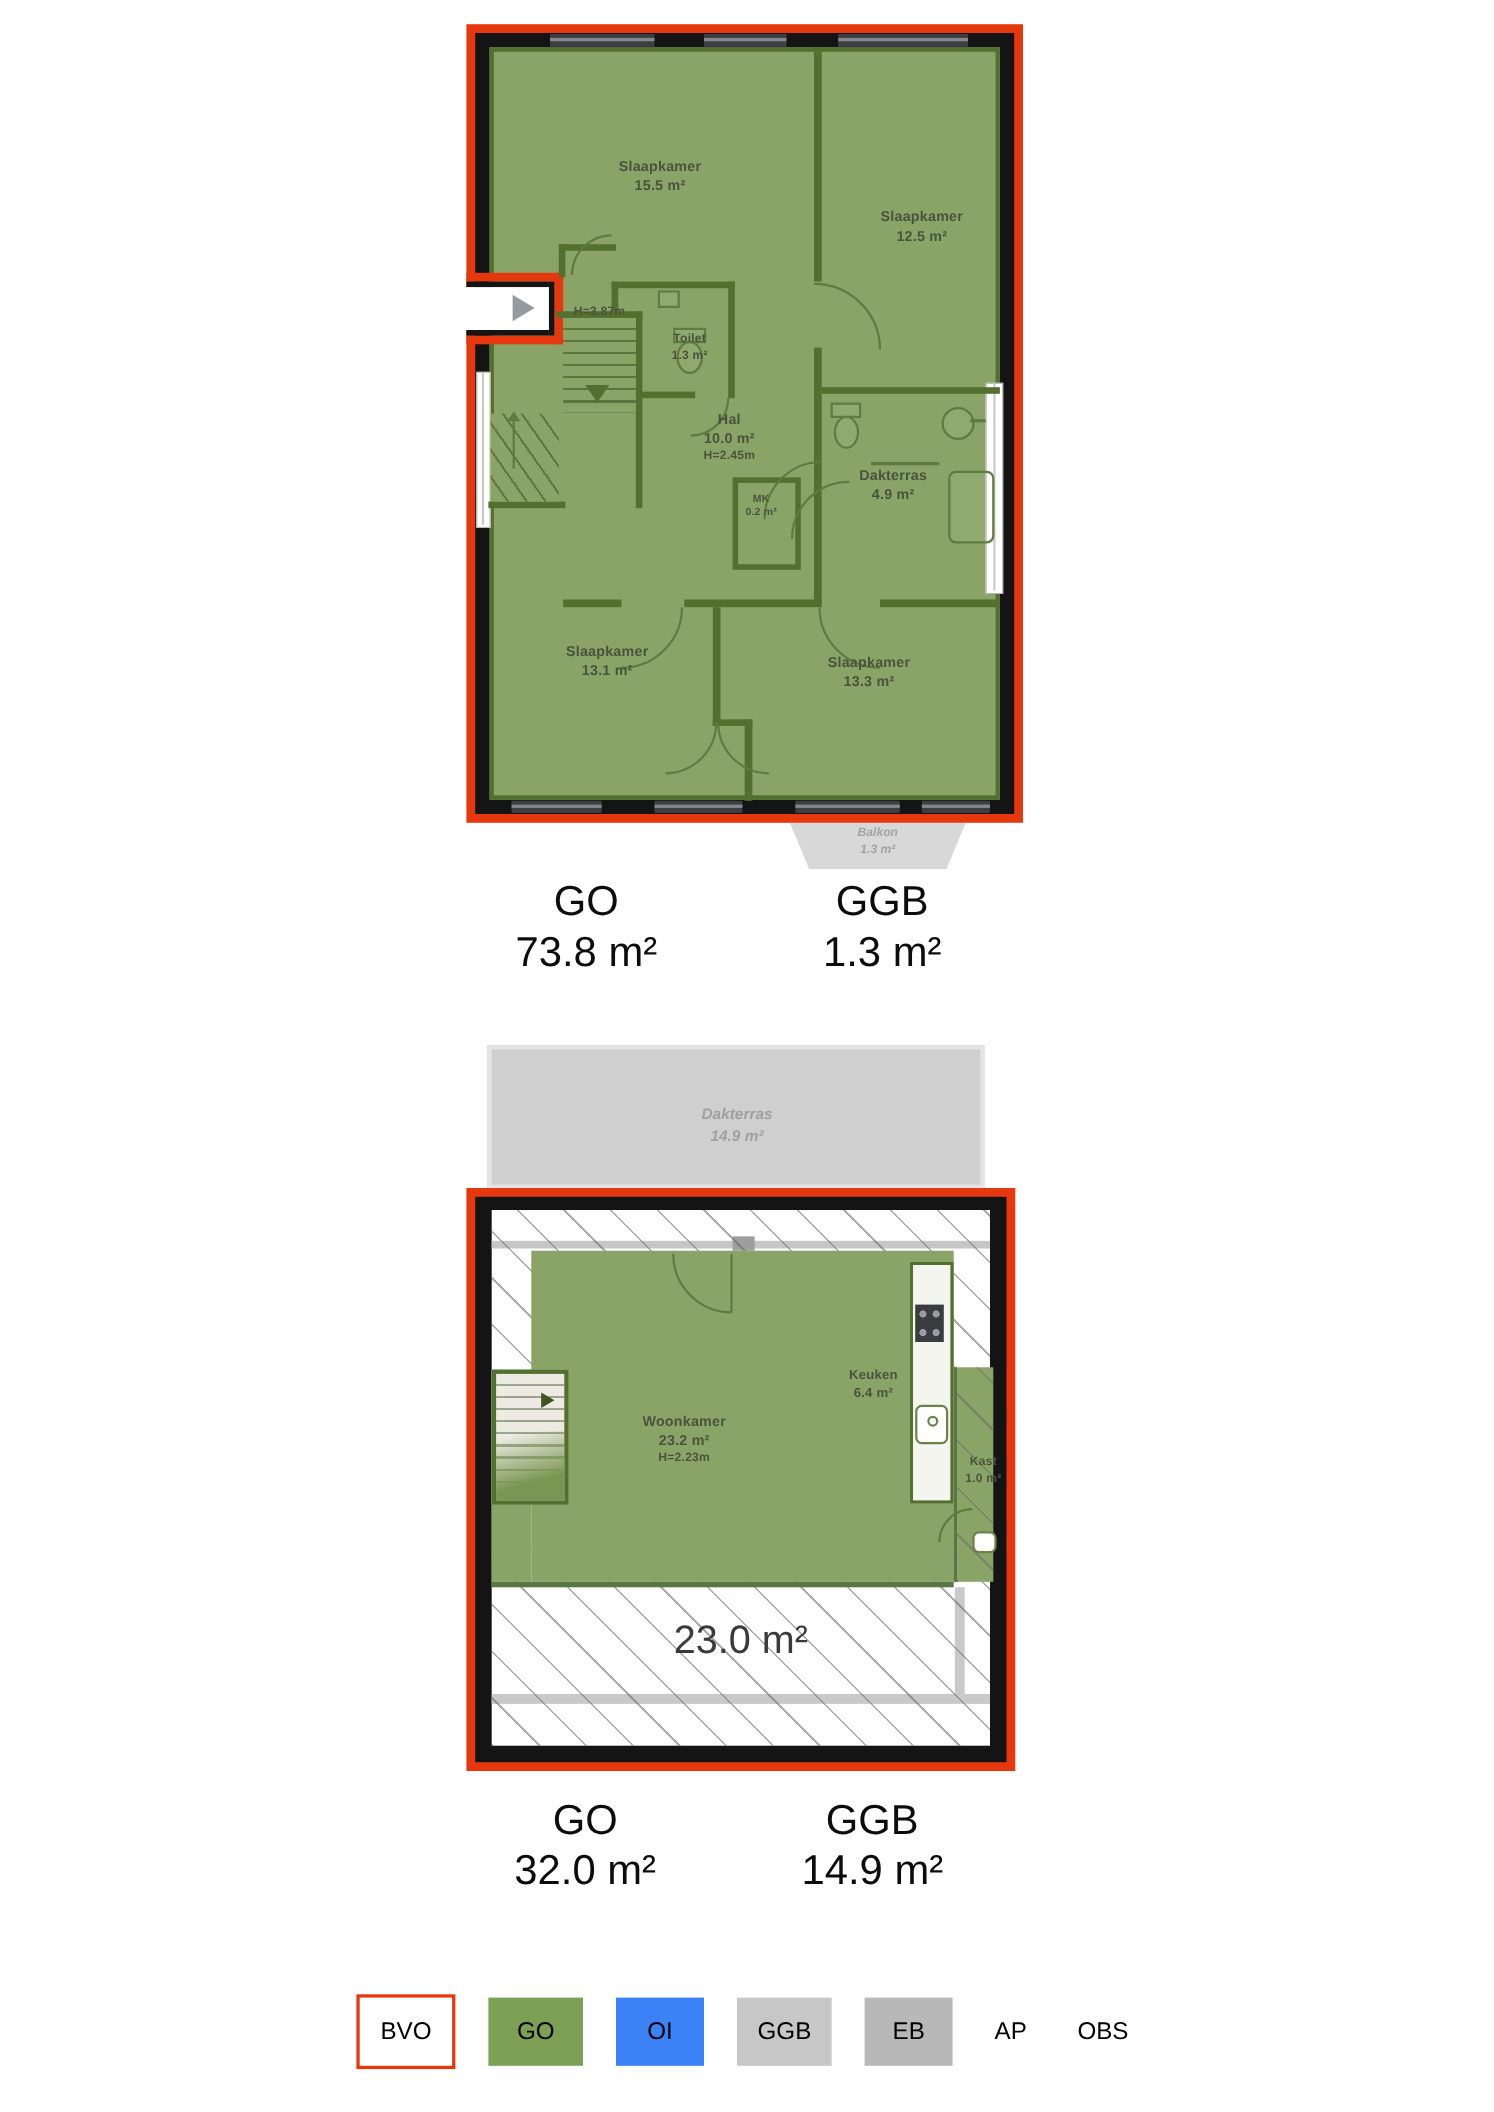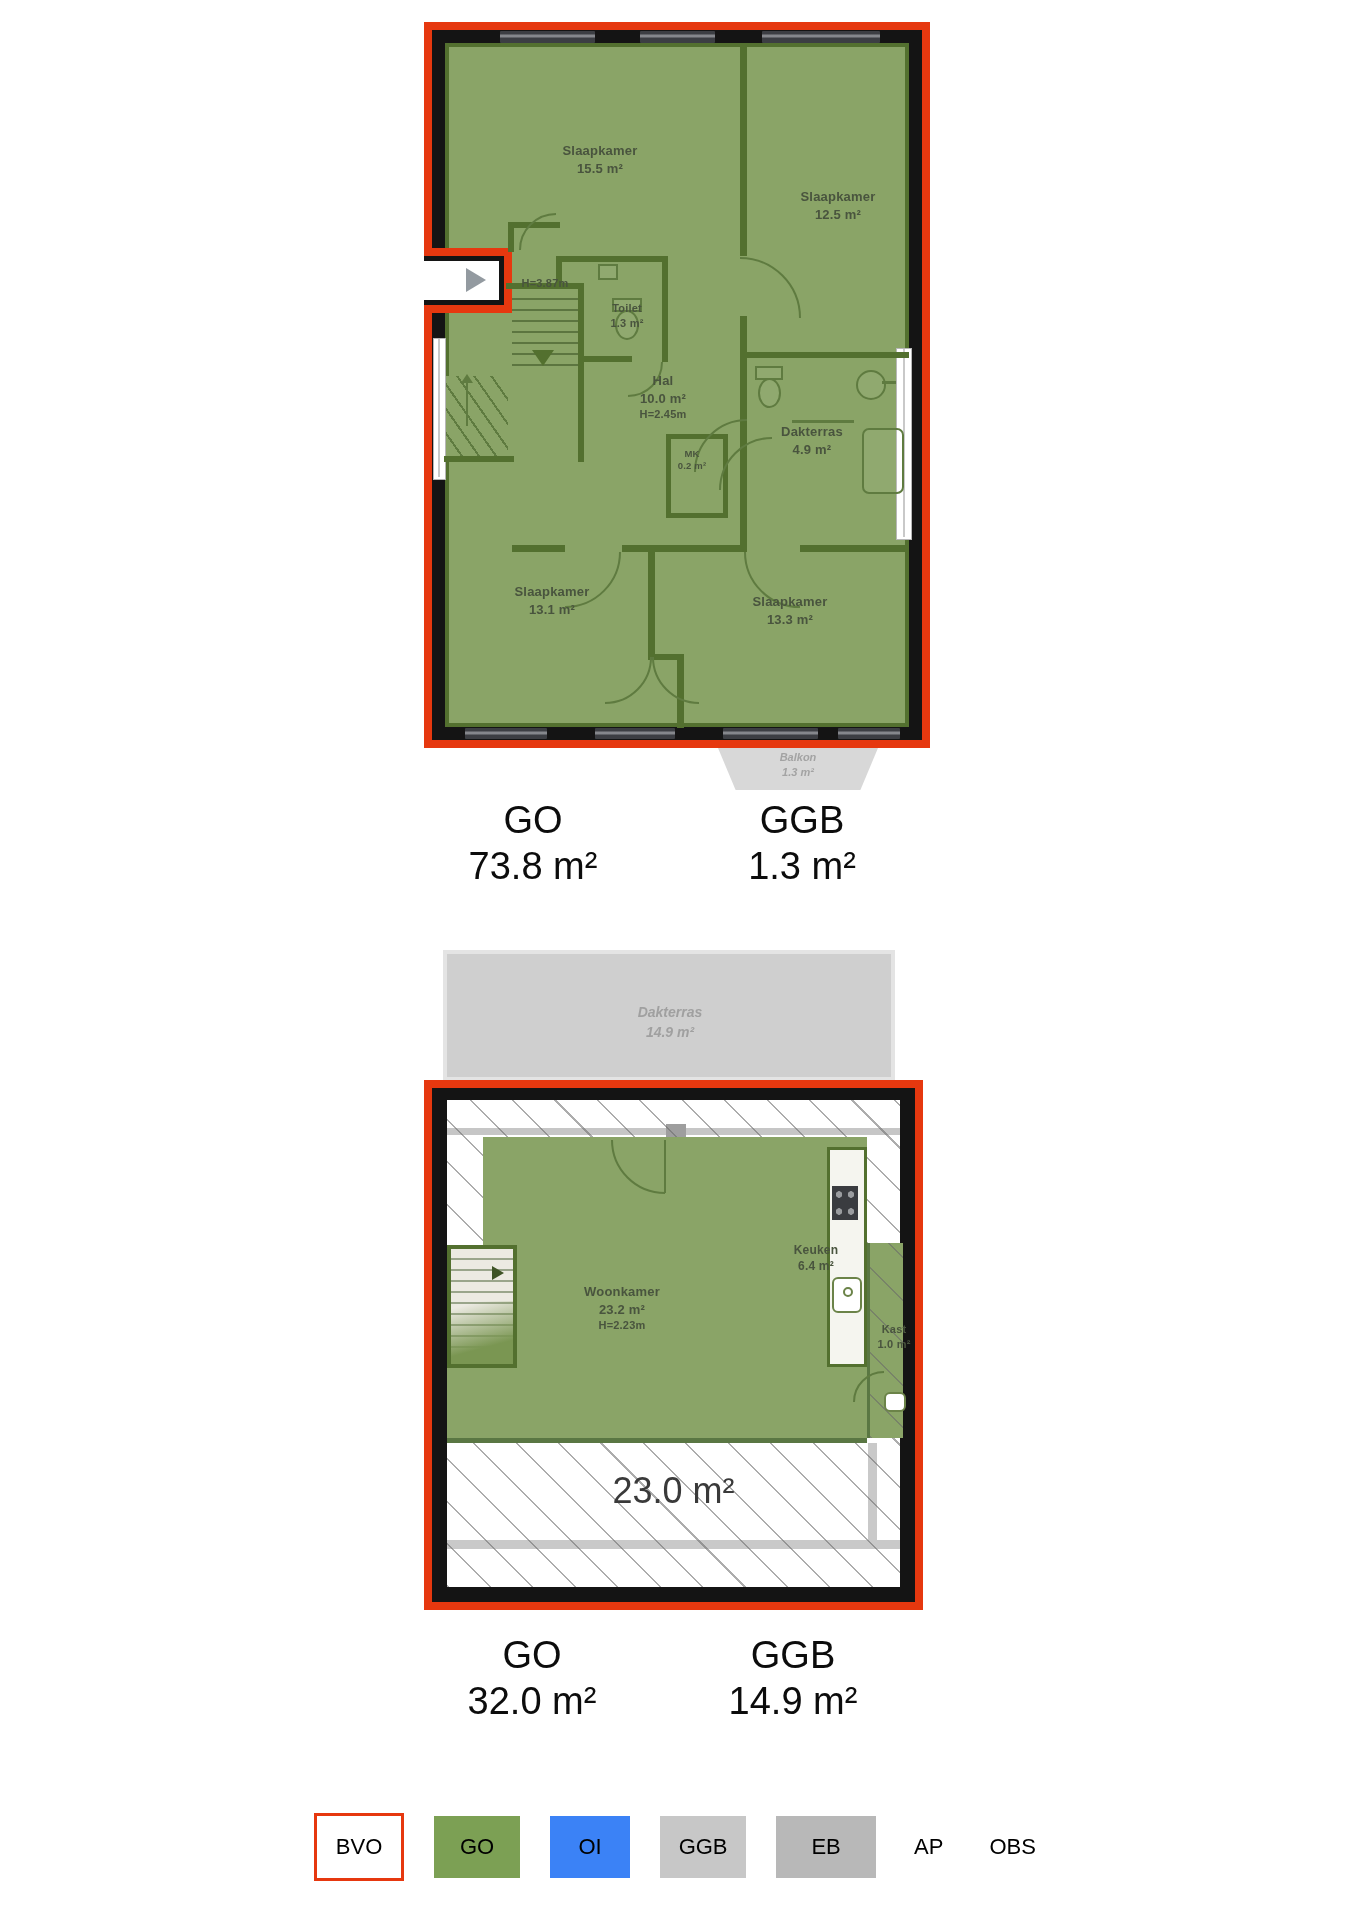--- a/index.html
+++ b/index.html
@@ -40,21 +40,21 @@
   .sink2{background:#fff;border:2px solid #6b8348;border-radius:6px;}
   .lowh{color:#3a3a3a;font-size:36px;text-align:center;line-height:1.3;font-weight:400;}
   
   .total{width:200px;text-align:center;color:#0c0c0c;font-size:38px;line-height:1.22;font-weight:400;}
   .legend{left:0;top:1812px;width:1358px;height:70px;display:flex;justify-content:center;align-items:center;gap:30px;}
   .lg-box{height:62px;display:flex;align-items:center;justify-content:center;font-size:22px;color:#000;}
   .lg-bvo{width:84px;background:#fff;border:3px solid #e6380f;}
   .lg-go{width:86px;background:#7ca054;}
   .lg-oi{width:80px;background:#3b82f6;}
   .lg-ggb{width:86px;background:#c7c7c7;}
-  .lg-eb{width:100px;background:#b8b8b8;text-align:right;}
+  .lg-eb{width:80px;background:#b8b8b8;text-align:right;}
   .lg-plain{width:auto;padding:0 8px;background:transparent;}
   .balkon{background:#d8d8d8;clip-path:polygon(0 0,100% 0,89% 100%,11% 100%);}
   .dakterras{background:#cfcfcf;border:4px solid #e4e4e4;}
   svg{position:absolute;overflow:visible;}
 </style>
 </head>
 <body>
 
 <div class="page">
 
@@ -236,21 +236,21 @@
         <path d="M 241 62 L 241 115"></path>
         <path d="M 460 294 A 30 30 0 0 0 430 324"></path>
       </g>
     </svg>
 
     <div class="a rlabel f13" style="left:532px;top:1283px;width:180px;">
       <div>Woonkamer</div>
       <div class="sub">23.2 m²</div>
       <div class="f11">H=2.23m</div>
     </div>
-    <div class="a rlabel f12" style="left:761px;top:1242px;width:110px;">
+    <div class="a rlabel f12" style="left:739px;top:1242px;width:110px;">
       <div>Keuken</div>
       <div class="sub">6.4 m²</div>
     </div>
     <div class="a rlabel f11" style="left:863px;top:1322px;width:62px;">
       <div>Kast</div>
       <div class="sub">1.0 m²</div>
     </div>
     <div class="a lowh" style="left:447px;top:1468px;width:453px;">
       <div>23.0 m²</div>
     </div>

